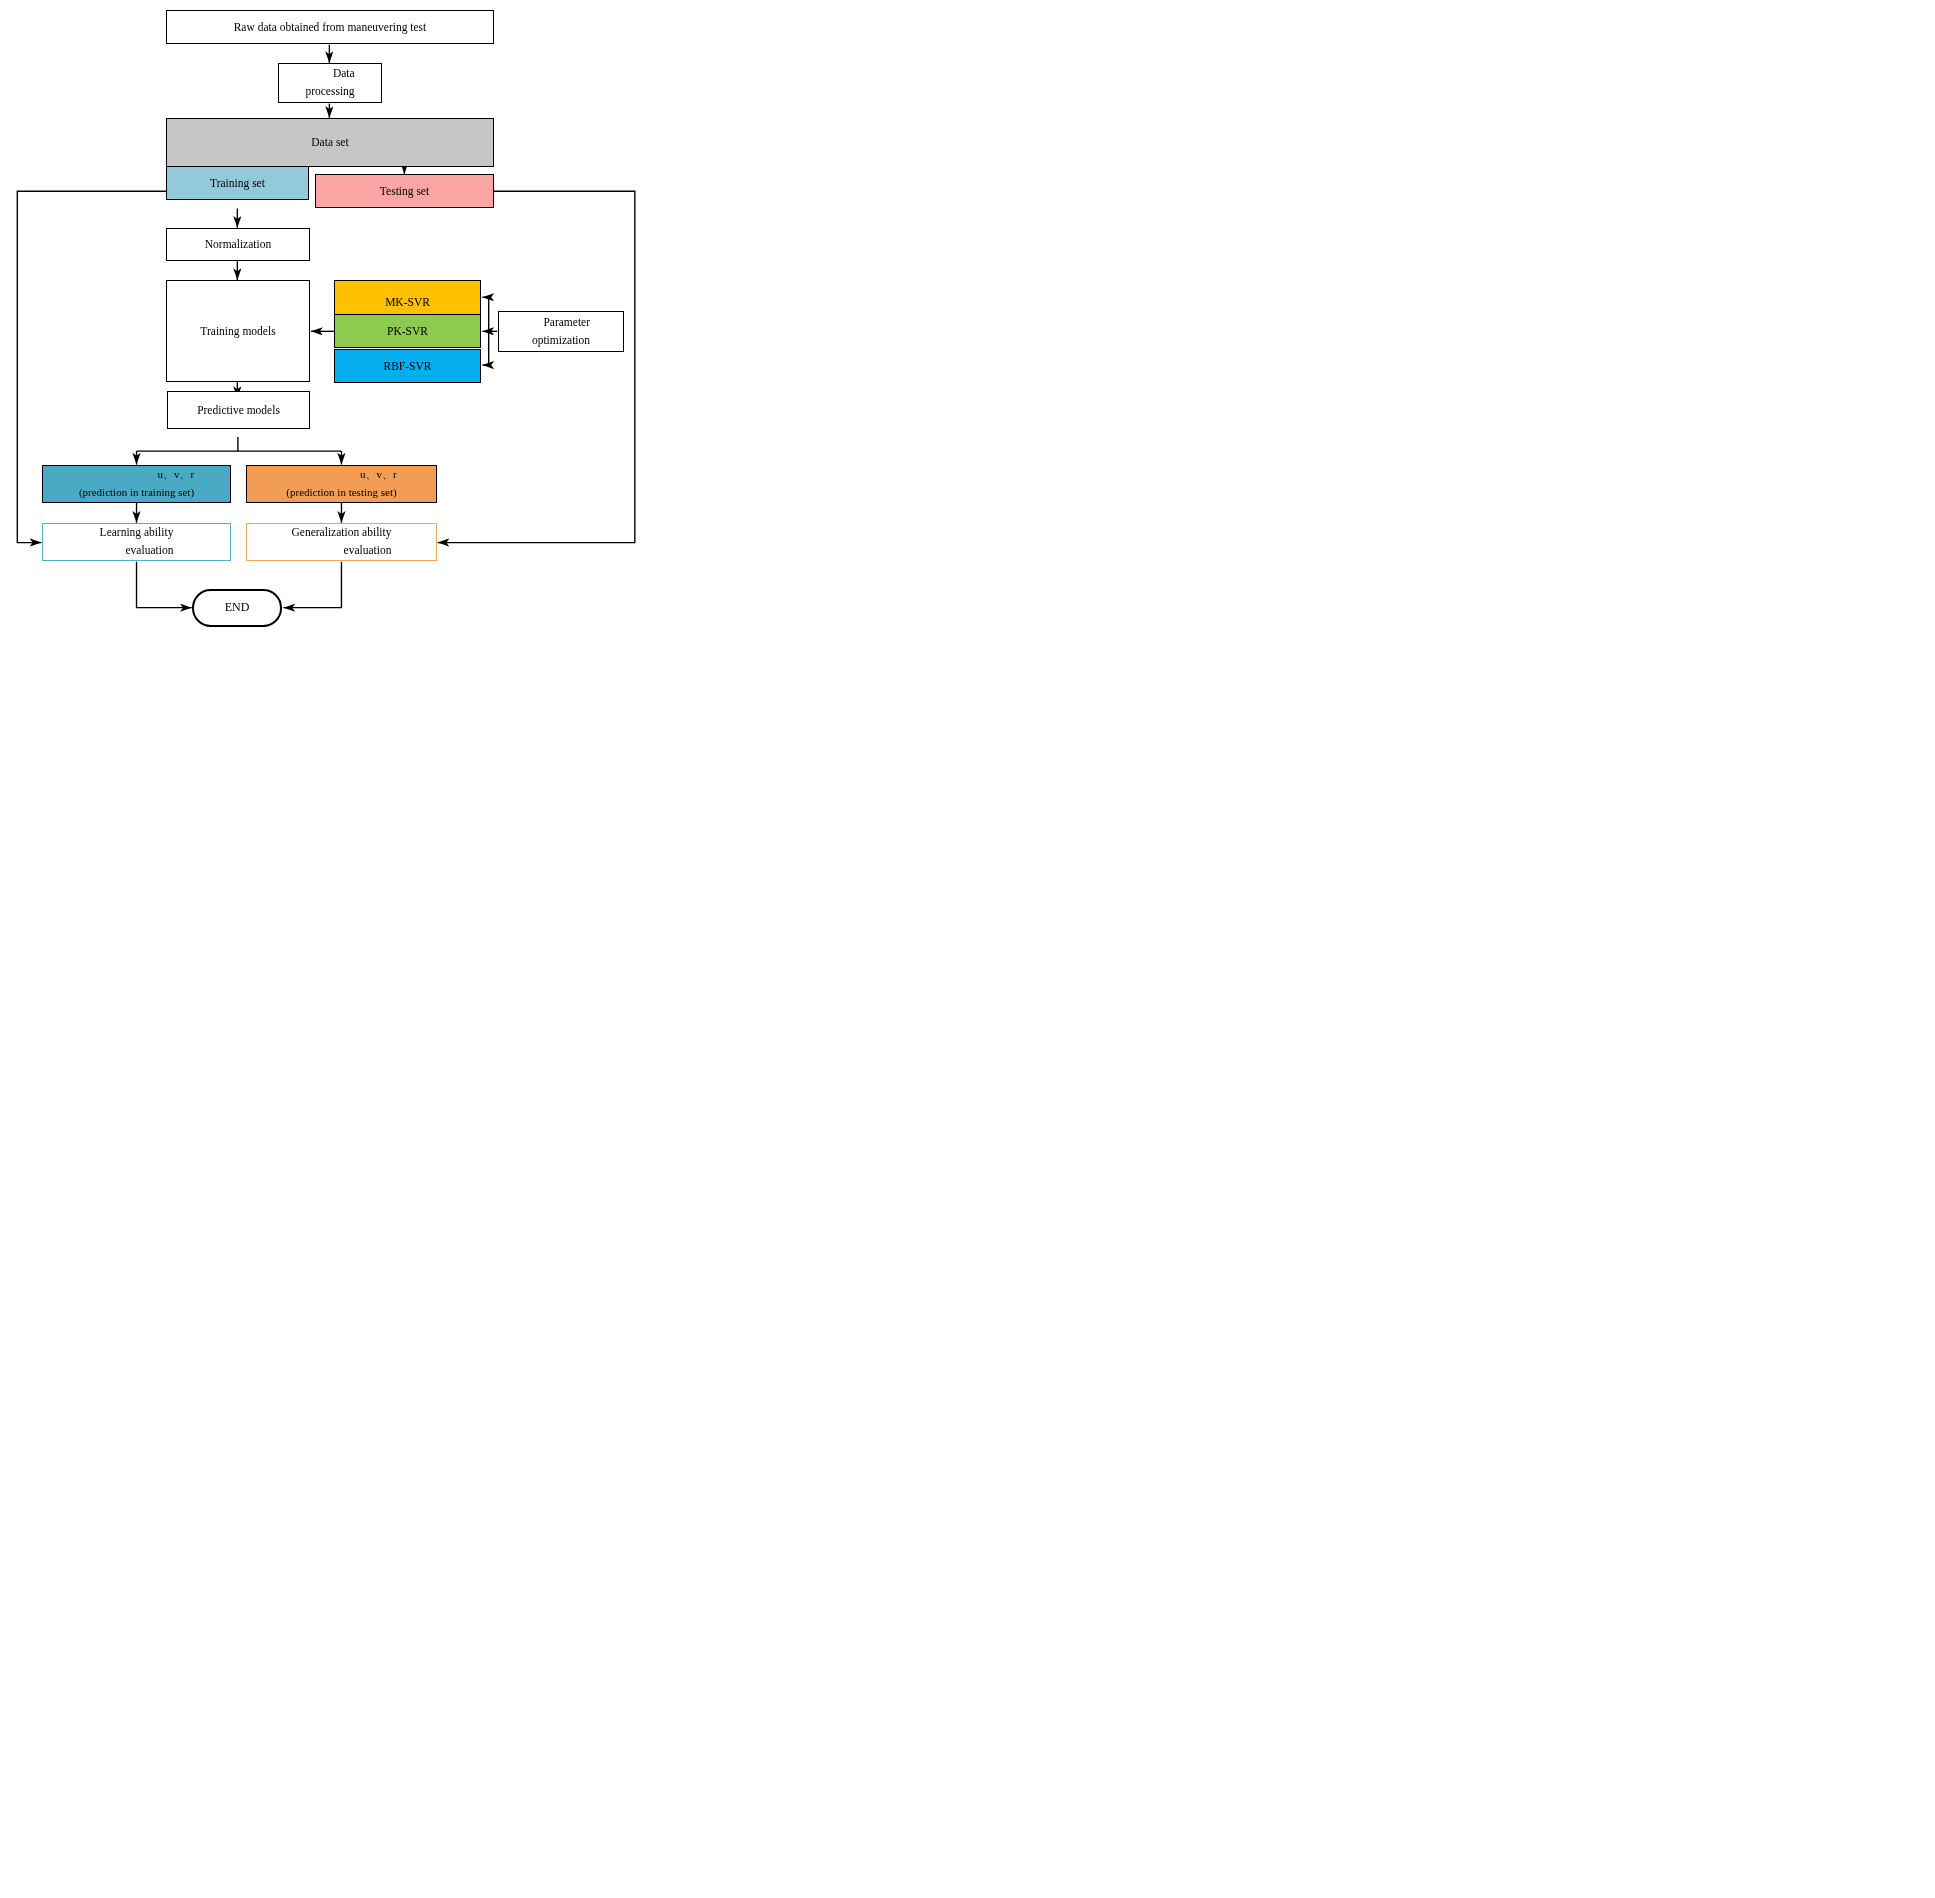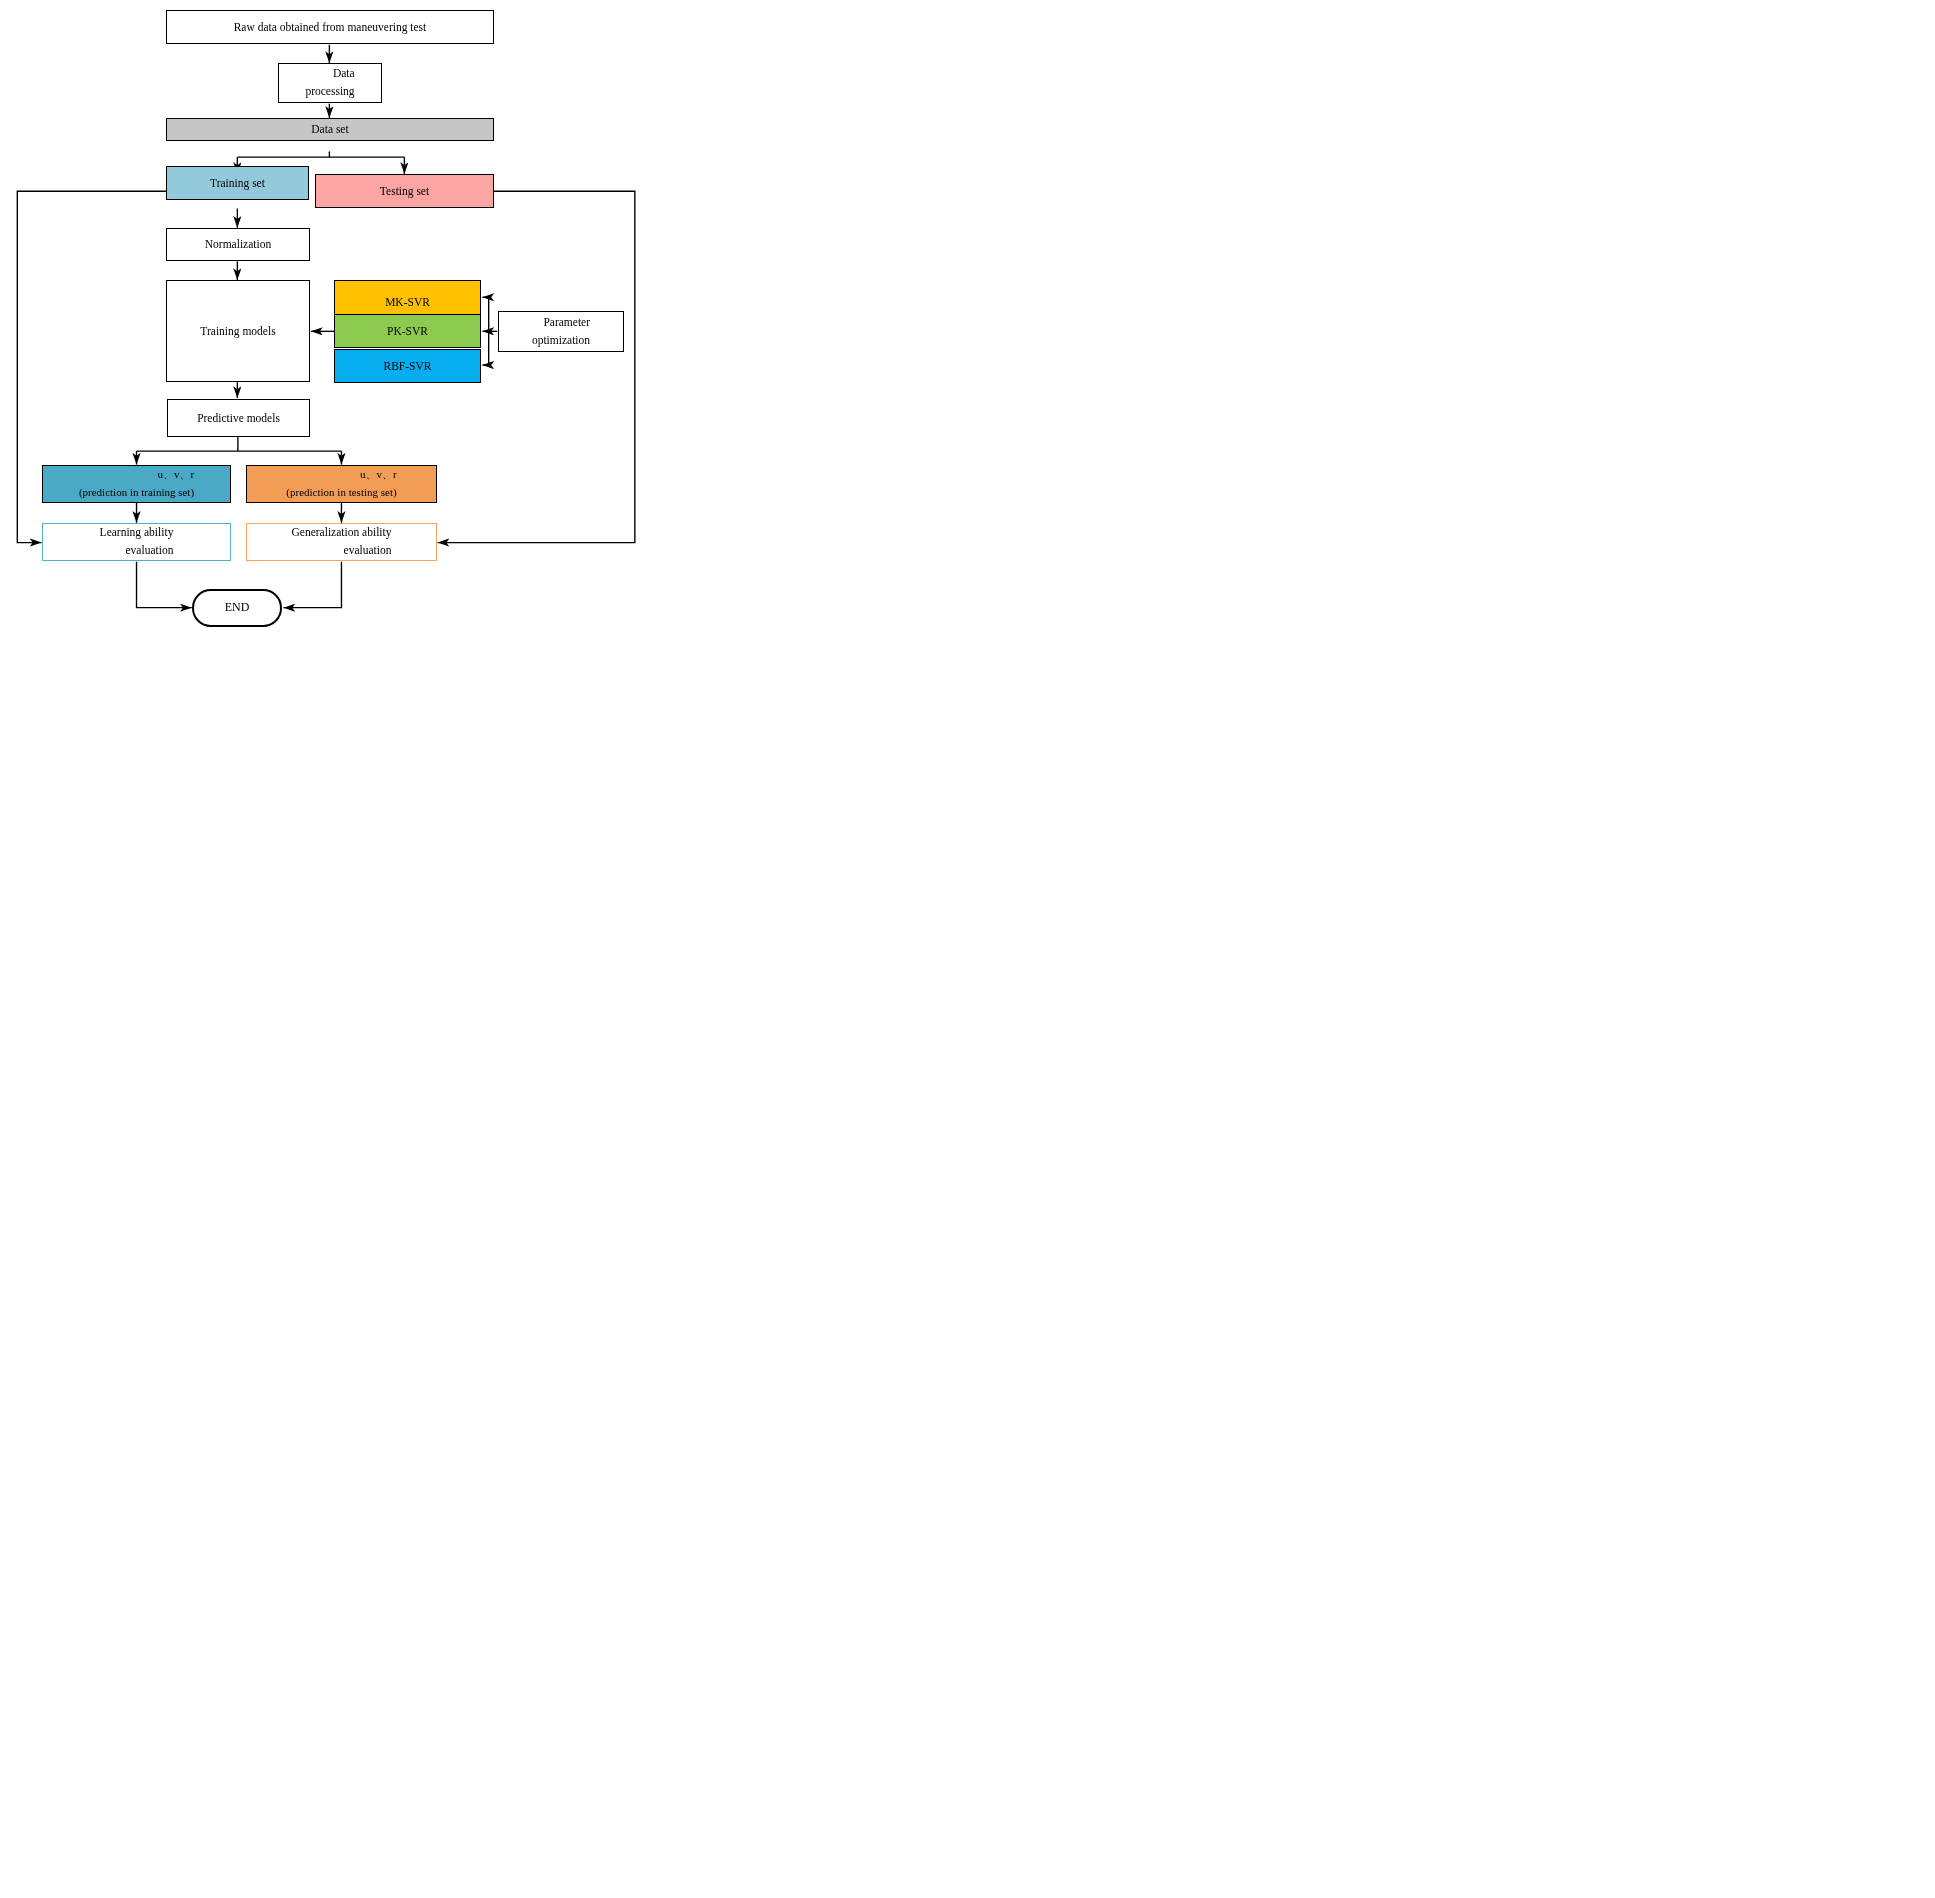--- a/index.html
+++ b/index.html
@@ -61,21 +61,21 @@
 
   <div class="node" style="left:166px;top:10.4px;width:328px;height:34px">
     <span class="label">Raw data obtained from maneuvering test</span>
   </div>
 
   <div class="node lh-tall" style="left:278px;top:63px;width:104px;height:40px">
     <span class="label">Data
 processing</span>
   </div>
 
-  <div class="node" style="left: 166px; top: 118px; width: 328px; height: 23px; background-color: rgb(198, 198, 198);">
+  <div class="node" style="left: 166px; top: 118px; width: 328px; height: 49px; background-color: rgb(198, 198, 198);">
     <span class="label">Data set</span>
   </div>
 
   <div class="node" style="left: 166px; top: 166px; width: 143px; height: 34px; background-color: rgb(146, 202, 219);">
     <span class="label">Training set</span>
   </div>
 
   <div class="node" style="left: 315px; top: 174px; width: 179px; height: 34px; background-color: #fca5a5;">
     <span class="label">Testing set</span>
   </div>
@@ -98,21 +98,21 @@
 
   <div class="node" style="left: 334px; top: 349px; width: 147px; height: 34px; background-color: rgb(6, 174, 239);">
     <span class="label">RBF-SVR</span>
   </div>
 
   <div class="node lh-param" style="left:498px;top:311px;width:126px;height:41px">
     <span class="label">Parameter
 optimization</span>
   </div>
 
-  <div class="node" style="left:167px;top:399px;width:143px;height:38px">
+  <div class="node" style="left:167px;top:391px;width:143px;height:38px">
     <span class="label">Predictive models</span>
   </div>
 
   <div class="node lh-uvr" style="left: 42px; top: 465px; width: 189px; height: 38px; background-color: rgb(74, 169, 196);">
     <span class="label">u、v、r
 (prediction in training set)</span>
   </div>
 
   <div class="node lh-uvr" style="left: 246px; top: 465px; width: 191px; height: 38px; background-color: rgb(243, 156, 85);">
     <span class="label">u、v、r

